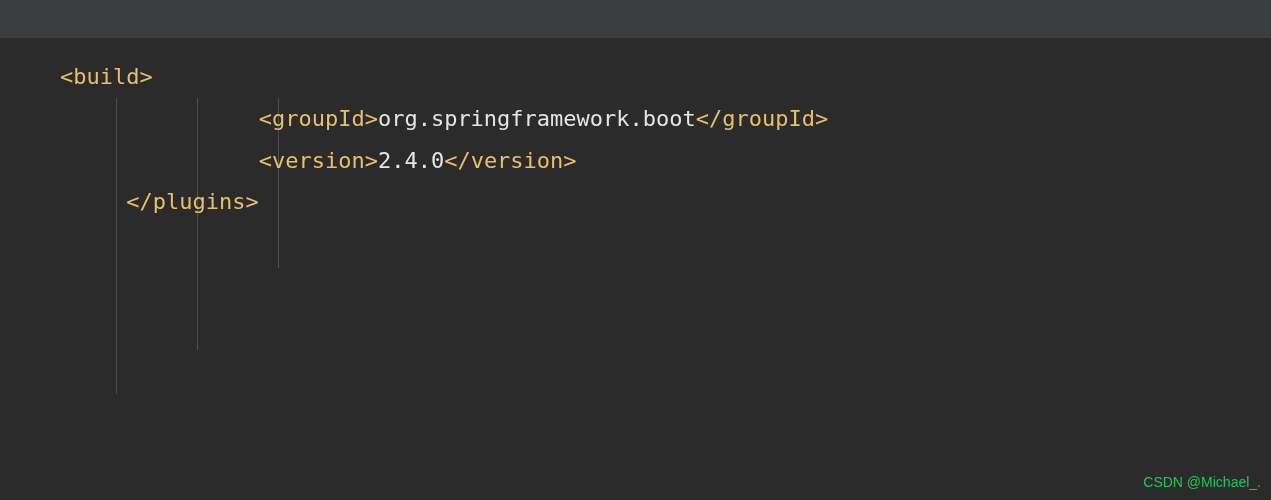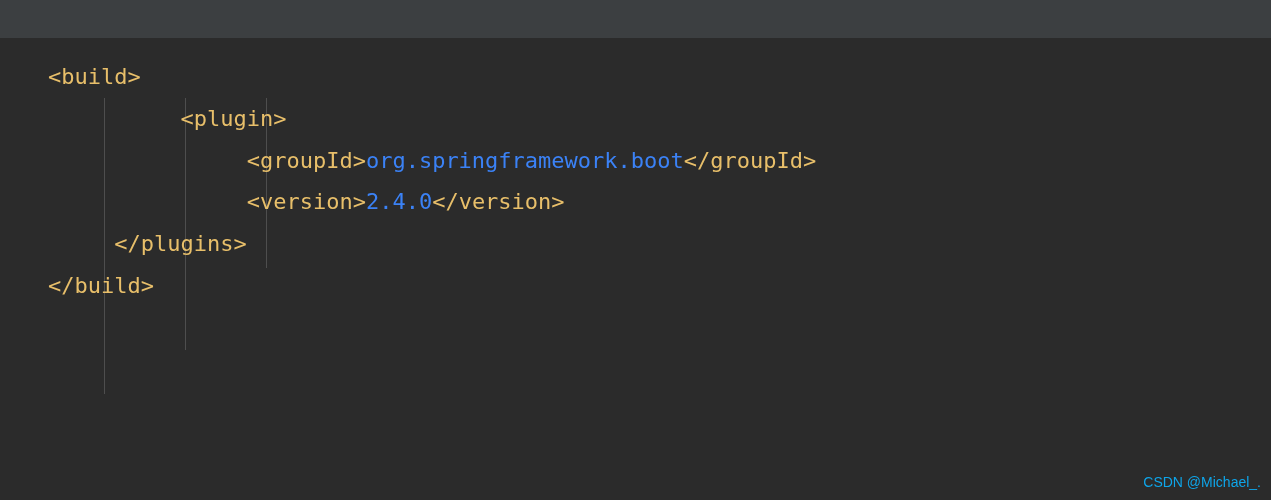--- a/index.html
+++ b/index.html
@@ -19,74 +19,73 @@
       position: relative;
     }
     .top-bar {
       width: 100%;
       height: 38px;
       background-color: #3c3f41;
     }
     .code-area {
       padding: 18px 48px 0 48px;
       position: relative;
+      margin-left: 12px;
     }
     .code-line {
       white-space: pre;
       position: relative;
     }
     .tag {
       color: #e8bf6a;
     }
     .text-content {
-      color: #3b82f6;
+      color: #e5e5e5;
     }
     .indent-guide {
       position: absolute;
       width: 1px;
       background-color: #4e4e4e;
       top: 0;
       bottom: 0;
     }
     .guide1 { left: 56px; height: 296px; top: 42px; }
     .guide2 { left: 137px; height: 252px; top: 42px; }
     .guide3 { left: 218px; height: 170px; top: 42px; }
     .line-wrap {
       position: relative;
     }
     .watermark {
       position: absolute;
       bottom: 4px;
       right: 10px;
       font-size: 14px;
-      color: #0ea5e9;
+      color: #22c55e;
       font-family: Arial, sans-serif;
     }
   </style>
 </head>
 <body>
 
 <div class="top-bar"></div>
 
 <div class="code-area">
   <div class="line-wrap">
     <div class="indent-guide guide1"></div>
     <div class="indent-guide guide2"></div>
     <div class="indent-guide guide3"></div>
 
     <div class="code-line"><span class="tag">&lt;build&gt;</span></div>
 
 
-    <div class="code-line">          <span class="tag">&lt;plugin&gt;</span></div>
 
     <div class="code-line">               <span class="tag">&lt;groupId&gt;</span><span class="text-content">org.springframework.boot</span><span class="tag">&lt;/groupId&gt;</span></div>
 
 
     <div class="code-line">               <span class="tag">&lt;version&gt;</span><span class="text-content">2.4.0</span><span class="tag">&lt;/version&gt;</span></div>
 
 
     <div class="code-line">     <span class="tag">&lt;/plugins&gt;</span></div>
 
-    <div class="code-line"><span class="tag">&lt;/build&gt;</span></div>
   </div>
 </div>
 
 <div class="watermark">CSDN @Michael_.</div>
 
 </body></html>

